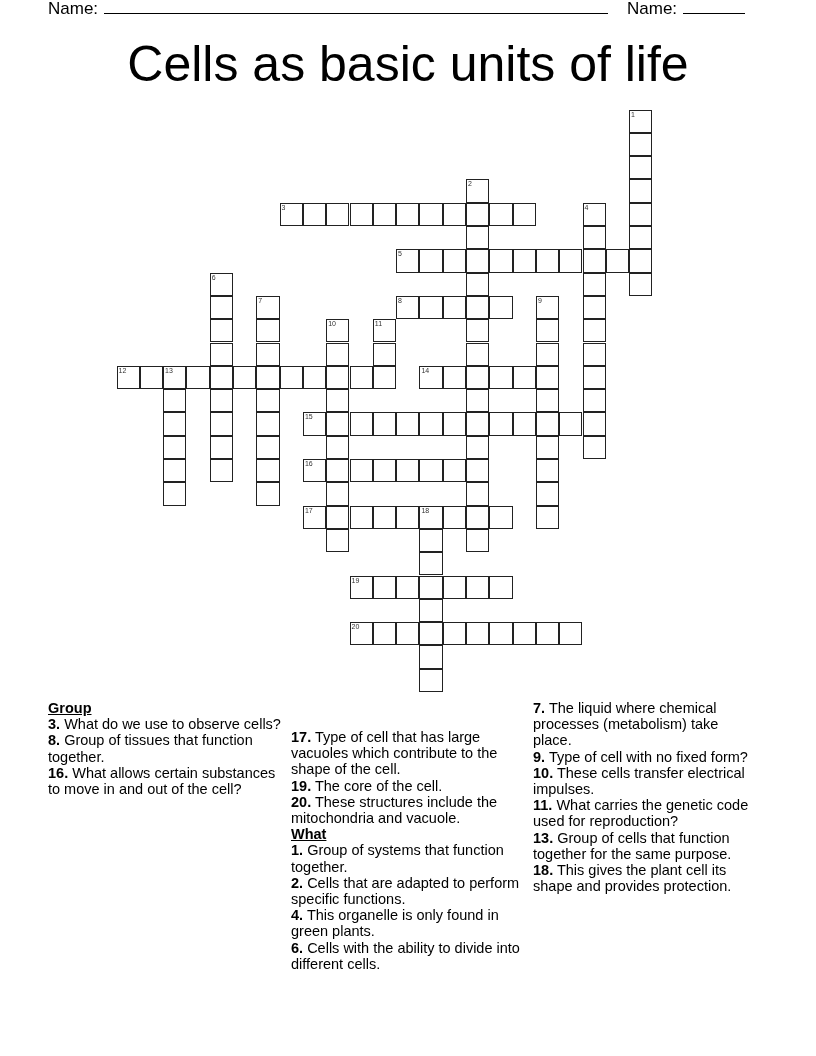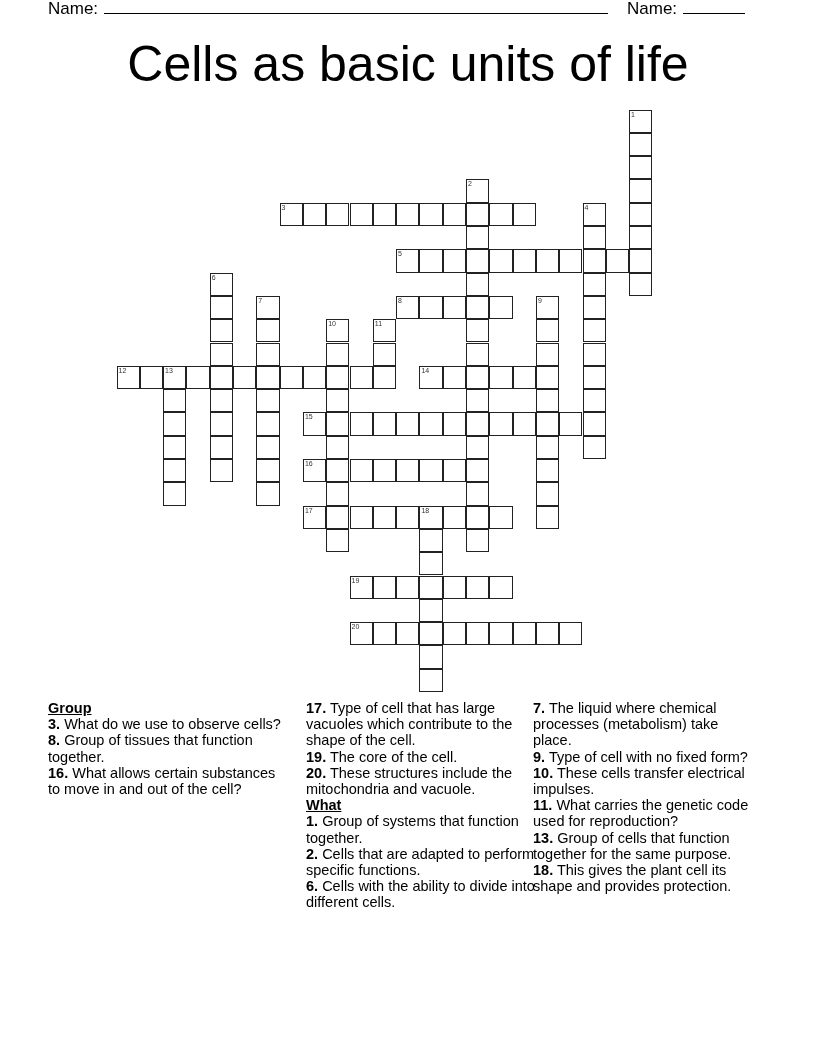--- a/index.html
+++ b/index.html
@@ -10,21 +10,21 @@
   .hdr-date { left: 627px; }
   .line { display: inline-block; border-bottom: 1px solid #000; height: 16px; vertical-align: baseline; margin-left: 6px; }
   .title { position: absolute; left: 0; width: 816px; top: 34px; text-align: center;
            font-size: 50px; line-height: 60px; }
   #grid { position: absolute; left: 0; top: 0; width: 816px; height: 700px; }
   .cell { position: absolute; width: 23.3px; height: 23.3px; box-sizing: border-box;
           border: 1px solid #222; background: #fff; margin-left: -0.5px; margin-top: -0.5px; }
   .num { position: absolute; left: 1px; top: 0px; font-size: 7px; line-height: 8px; color: #333; }
   .clues { position: absolute; top: 700px; font-size: 14.5px; line-height: 16.2px; }
   .col1 { left: 48px; width: 235px; }
-  .col2 { left: 306px; width: 235px; }
+  .col2 { left: 291px; width: 235px; margin-top: 29px; }
   .col3 { left: 533px; width: 220px; }
   .clue-head { font-weight: bold; text-decoration: underline; }
   .clue { margin: 0; }
   .clue b { font-weight: bold; }
 </style>
 </head>
 <body>
 
 <div class="hdr hdr-name">
   <span>Name:</span><span class="line" style="width:504px"></span>
@@ -244,20 +244,21 @@
   <p class="clue"><b>16.</b> <span>What allows certain substances to move in and out of the cell?</span></p>
 </div>
 
 <div class="clues col2">
   <p class="clue"><b>17.</b> <span>Type of cell that has large vacuoles which contribute to the shape of the cell.</span></p>
   <p class="clue"><b>19.</b> <span>The core of the cell.</span></p>
   <p class="clue"><b>20.</b> <span>These structures include the mitochondria and vacuole.</span></p>
   <div class="clue-head">What</div>
   <p class="clue"><b>1.</b> <span>Group of systems that function together.</span></p>
   <p class="clue"><b>2.</b> <span>Cells that are adapted to perform specific functions.</span></p>
+  <p class="clue"><b>4.</b> <span>This organelle is only found in green plants.</span></p>
   <p class="clue"><b>6.</b> <span>Cells with the ability to divide into different cells.</span></p>
 </div>
 
 <div class="clues col3">
   <p class="clue"><b>7.</b> <span>The liquid where chemical processes (metabolism) take place.</span></p>
   <p class="clue"><b>9.</b> <span>Type of cell with no fixed form?</span></p>
   <p class="clue"><b>10.</b> <span>These cells transfer electrical impulses.</span></p>
   <p class="clue"><b>11.</b> <span>What carries the genetic code used for reproduction?</span></p>
   <p class="clue"><b>13.</b> <span>Group of cells that function together for the same purpose.</span></p>
   <p class="clue"><b>18.</b> <span>This gives the plant cell its shape and provides protection.</span></p>

